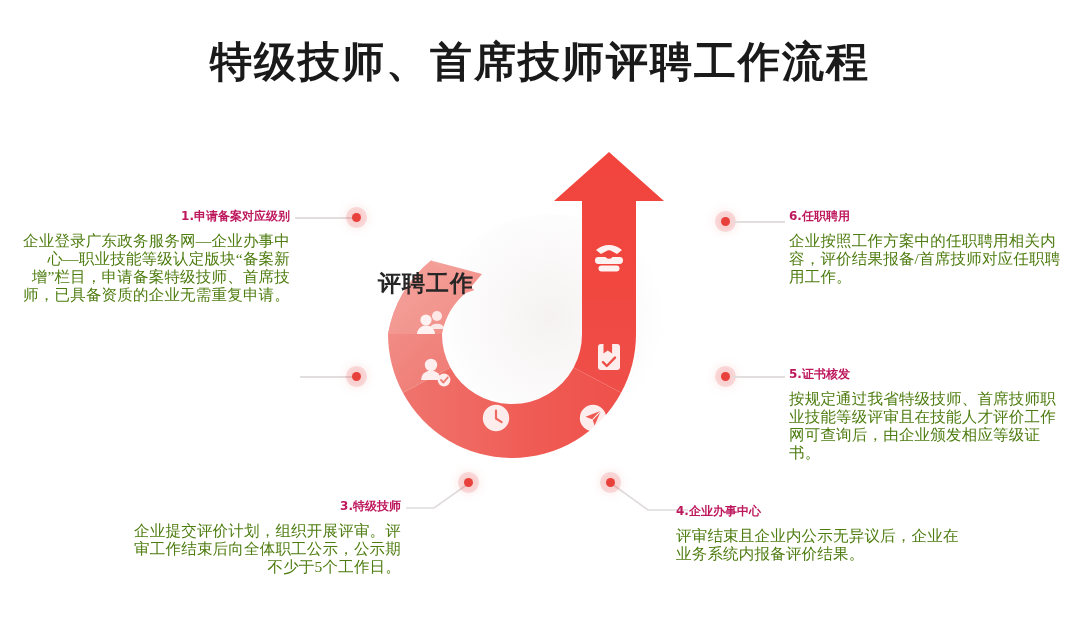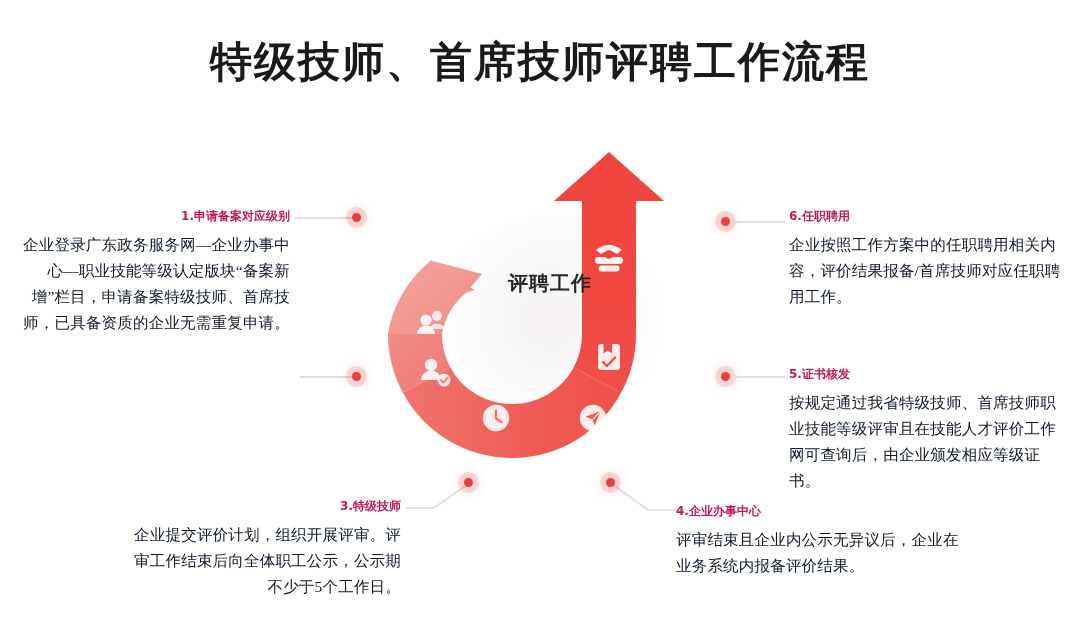--- a/index.html
+++ b/index.html
@@ -39,24 +39,23 @@
     width: 344px;
     height: 344px;
   }
   #ring-svg { display: block; }
 
   #center-label {
     position: absolute;
     left: 378px;
     top: 268px;
     width: 344px;
-    text-align: center;
     font-family: "DejaVu Sans", "Liberation Sans", sans-serif;
     font-weight: bold;
-    font-size: 20px;
+    font-size: 23px;
     line-height: 31px;
     color: #262626;
     letter-spacing: 1px;
     pointer-events: none;
   }
   #center-label .l2 { display: block; }
 
   
   .step {
     position: absolute;
@@ -69,22 +68,22 @@
     white-space: nowrap;
     line-height: 22px;
   }
   .step-head .num {
     font-family: "DejaVu Sans", "Liberation Sans", sans-serif;
     font-weight: bold;
   }
   .step-body {
     font-family: "Liberation Serif", "DejaVu Serif", serif;
     font-size: 15.5px;
-    line-height: 26px;
-    color: #0f172a;
+    line-height: 18px;
+    color: #4d7c0f;
     margin-top: 5px;
     letter-spacing: 0.2px;
   }
   .ta-right { text-align: right; }
   .ta-left  { text-align: left; }
 
   
   .step.left  .step-head { text-align: right; }
   .step.right .step-head { text-align: left; }
 

